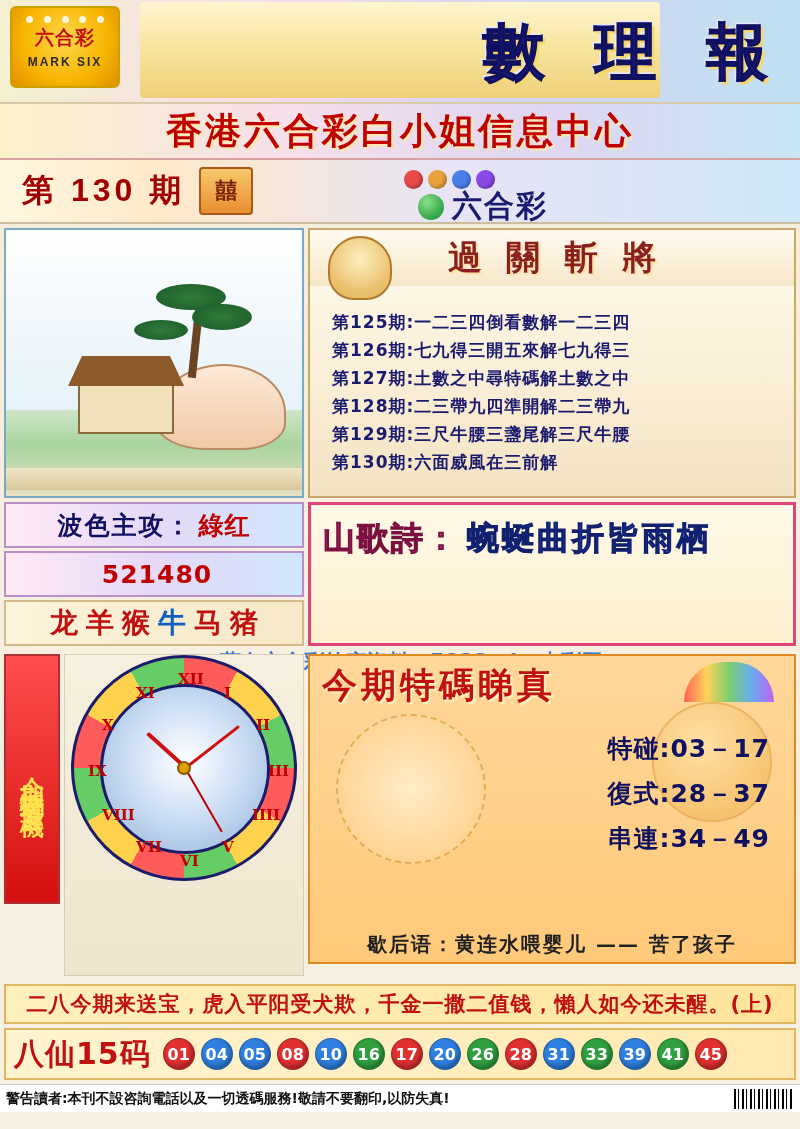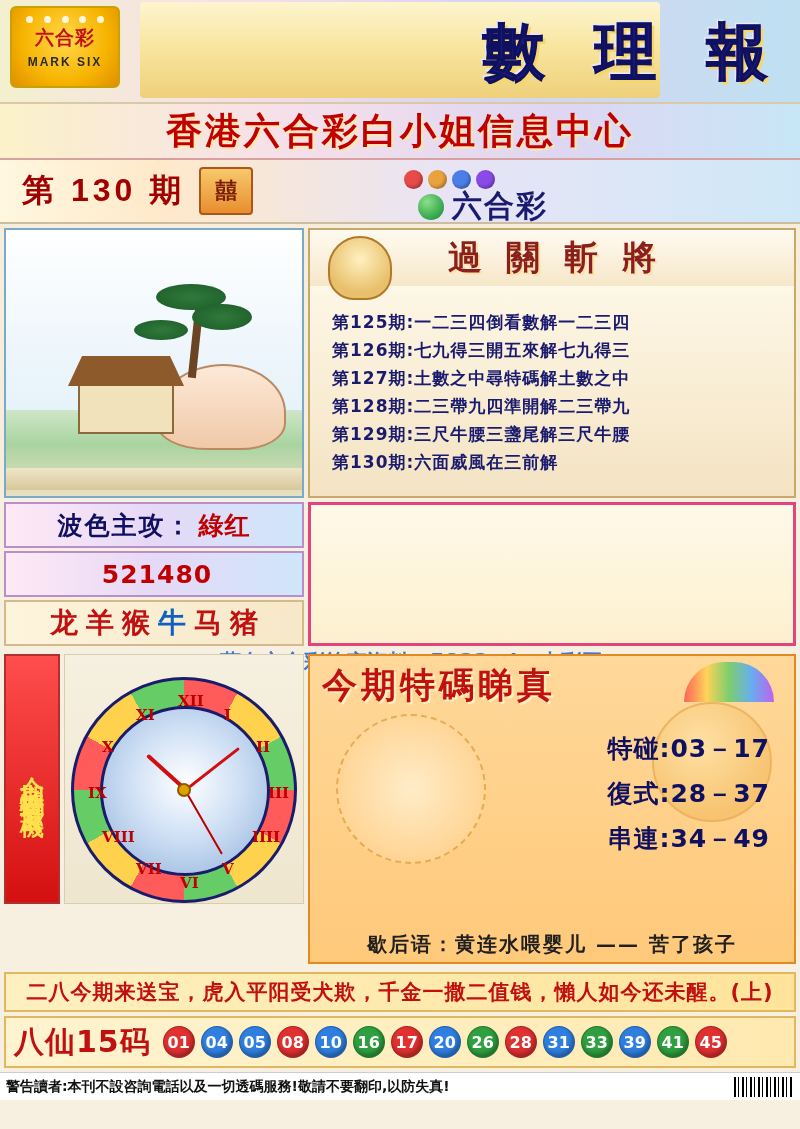--- a/index.html
+++ b/index.html
@@ -285,23 +285,23 @@
     display: flex; align-items: center; justify-content: center;
     padding: 6px 0;
   }
   .vert-banner span {
     writing-mode: vertical-rl;
     font-size: 24px; font-weight: bold; color: #ffe14d;
     letter-spacing: 6px;
     font-family: "DejaVu Sans", serif;
   }
   .clock-box {
-    width: 240px; height: 250px;
+    width: 240px; height: 322px;
     position: relative;
-    display: flex; align-items: flex-end; justify-content: center;
+    display: flex; align-items: flex-start; justify-content: center;
     background: linear-gradient(180deg,#f6f0e0,#efe6cf);
     border: 1px solid #d8cdb0;
   }
   .clock {
     width: 226px; height: 226px; border-radius: 50%;
     background: conic-gradient(#ff5b5b 0 8%, #ffd24d 8% 17%, #66cc66 17% 25%,
       #ff5b5b 25% 33%, #ffd24d 33% 42%, #66cc66 42% 50%,
       #ff5b5b 50% 58%, #ffd24d 58% 67%, #66cc66 67% 75%,
       #ff5b5b 75% 83%, #ffd24d 83% 92%, #66cc66 92% 100%);
     border: 3px solid #1b1b6b;
@@ -509,20 +509,24 @@
         <span style="color:#c01010">龙</span>
         <span style="color:#c01010">羊</span>
         <span style="color:#c01010">猴</span>
         <span style="color:#1060c0">牛</span>
         <span style="color:#c01010">马</span>
         <span style="color:#c01010">猪</span>
       </div>
     </div>
 
     <div class="right-poem">
+      <div class="poem-line">
+        <span class="poem-label">山歌詩：</span>
+        <span class="poem-text blue">蜿蜒曲折皆雨栖</span>
+      </div>
     </div>
   </div>
 
   <div class="watermark">著名六合彩绝密资料，5833.vip 吉彩网</div>
 
   <div class="lower">
     <div class="vert-banner">
       <span>今期特碼有玄機</span>
     </div>
 

